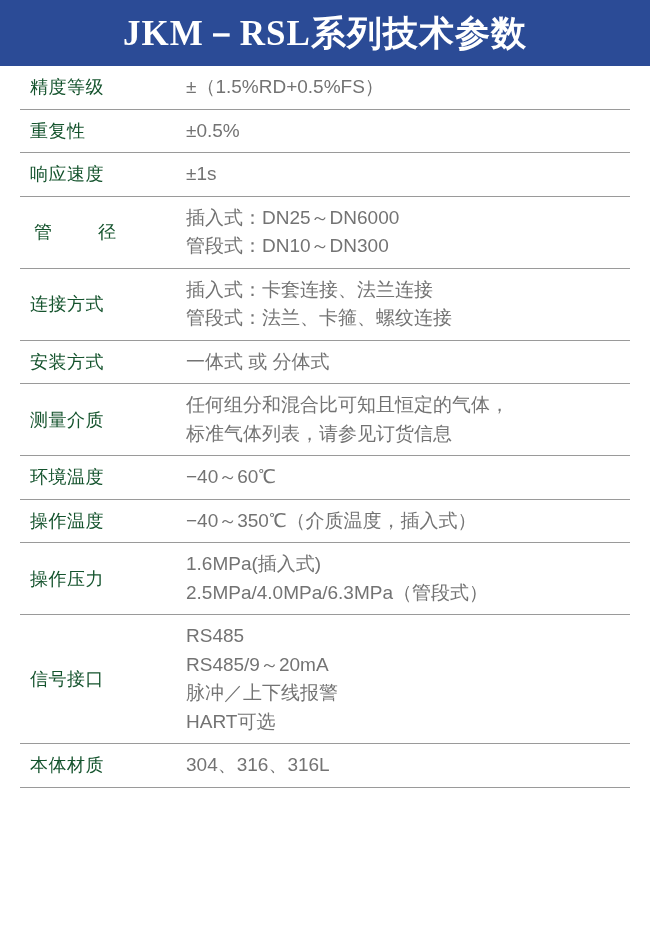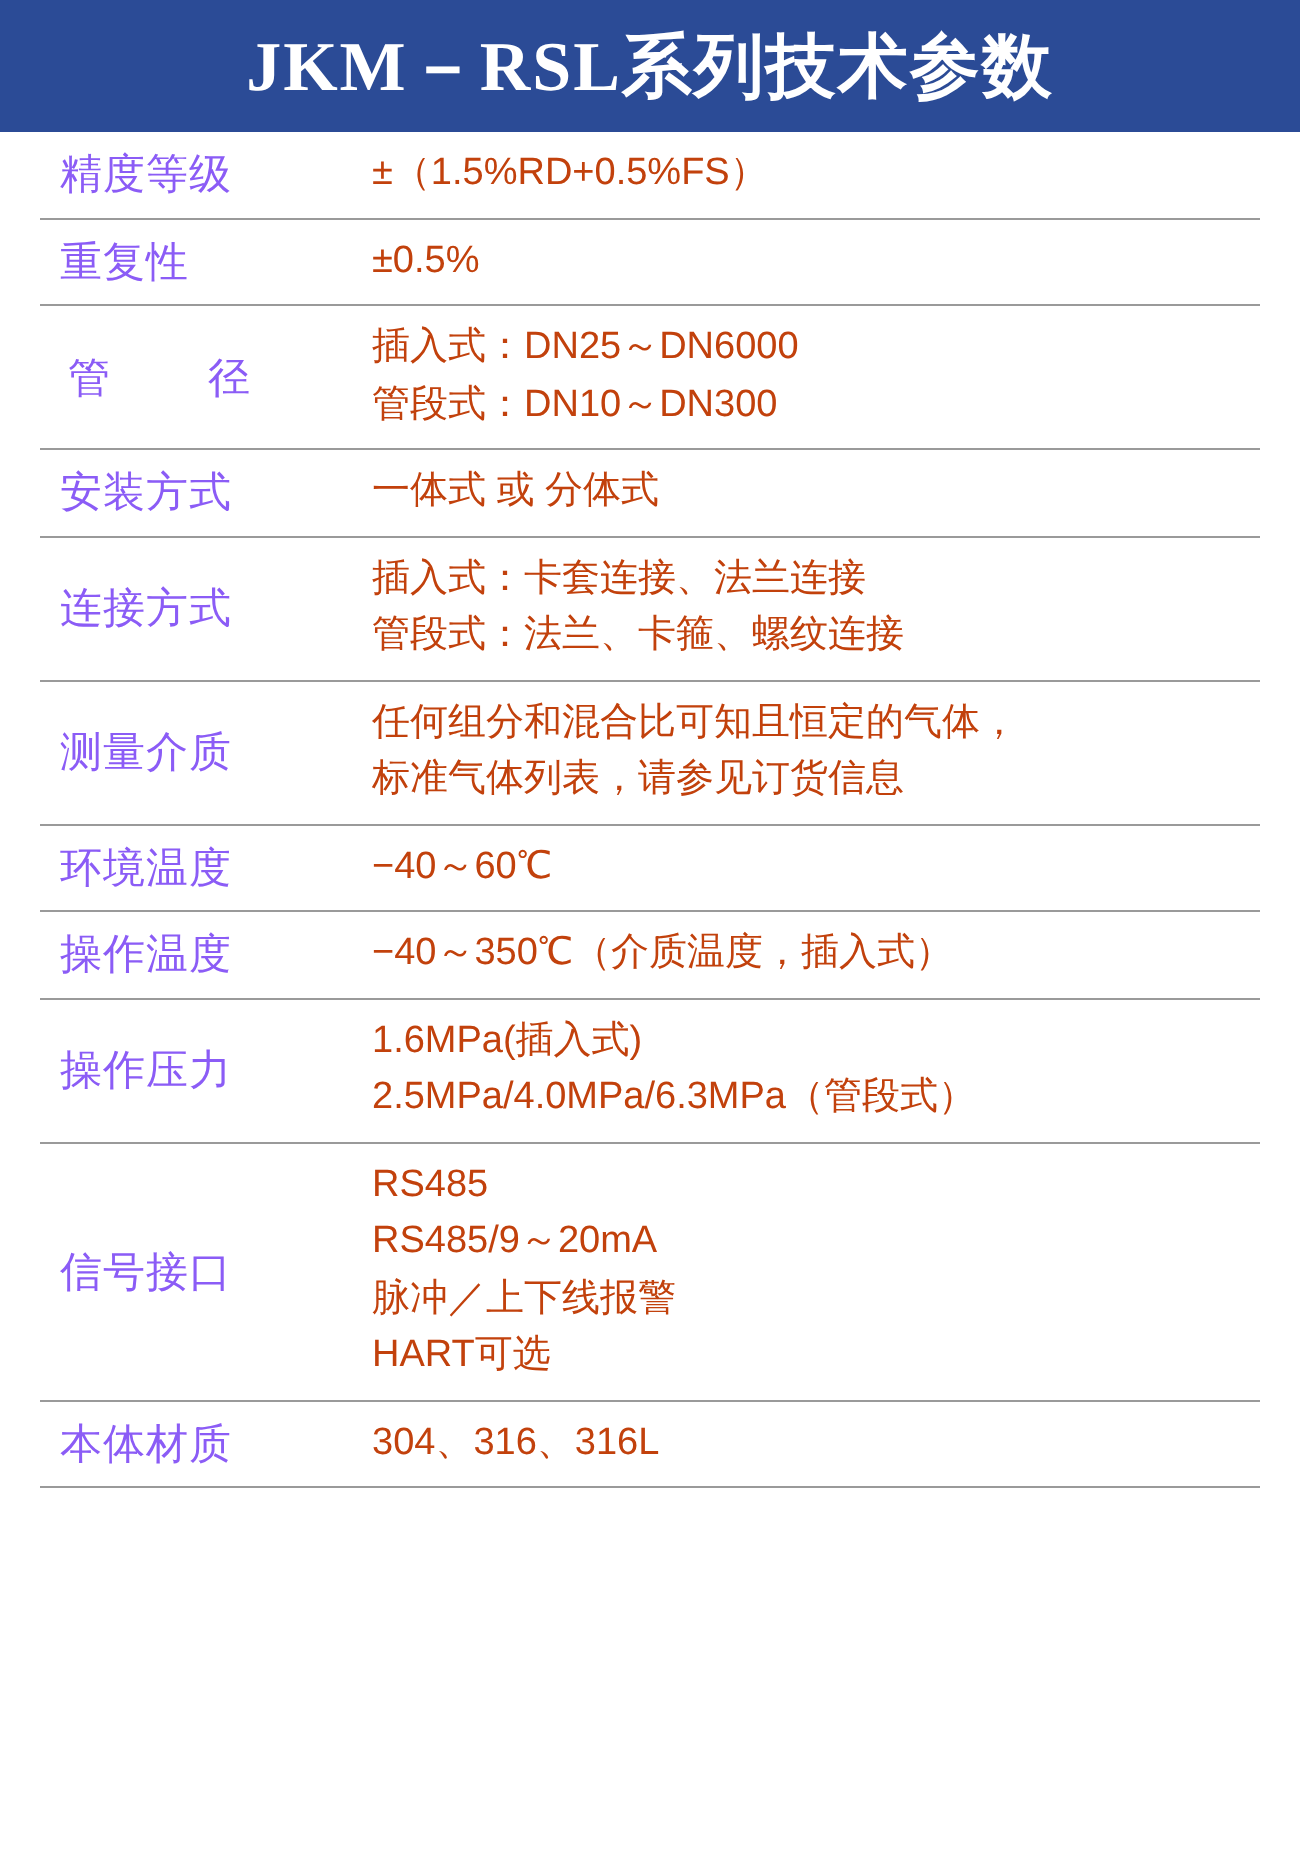--- a/index.html
+++ b/index.html
@@ -48,33 +48,33 @@
   }
   .spec-table tr:first-child {
     border-top: 0;
   }
   .spec-table td {
     vertical-align: middle;
     padding: 7px 0 7px 0;
   }
   td.label {
     width: 150px;
-    font-size: 21px;
-    color: #8b5cf6;
+    font-size: 18px;
+    color: #14532d;
     padding-left: 10px;
     letter-spacing: 0.5px;
     white-space: nowrap;
   }
   td.label.spaced {
     letter-spacing: 14px;
     padding-left: 14px;
   }
   td.value {
     font-size: 19px;
-    color: #c2410c;
+    color: #737373;
     padding-left: 6px;
     line-height: 1.5;
   }
   td.value .line {
     display: block;
     white-space: nowrap;
   }
 </style>
 </head>
 <body>
@@ -93,37 +93,43 @@
             <span class="line">±（1.5%RD+0.5%FS）</span>
           </td>
         </tr>
         <tr>
           <td class="label">重复性</td>
           <td class="value">
             <span class="line">±0.5%</span>
           </td>
         </tr>
         <tr>
+          <td class="label">响应速度</td>
+          <td class="value">
+            <span class="line">±1s</span>
+          </td>
+        </tr>
+        <tr>
           <td class="label spaced">管　径</td>
           <td class="value">
             <span class="line">插入式：DN25～DN6000</span>
             <span class="line">管段式：DN10～DN300</span>
           </td>
         </tr>
         <tr>
-          <td class="label">安装方式</td>
-          <td class="value">
-            <span class="line">一体式 或 分体式</span>
-          </td>
-        </tr>
-        <tr>
           <td class="label">连接方式</td>
           <td class="value">
             <span class="line">插入式：卡套连接、法兰连接</span>
             <span class="line">管段式：法兰、卡箍、螺纹连接</span>
+          </td>
+        </tr>
+        <tr>
+          <td class="label">安装方式</td>
+          <td class="value">
+            <span class="line">一体式 或 分体式</span>
           </td>
         </tr>
         <tr>
           <td class="label">测量介质</td>
           <td class="value">
             <span class="line">任何组分和混合比可知且恒定的气体，</span>
             <span class="line">标准气体列表，请参见订货信息</span>
           </td>
         </tr>
         <tr>

